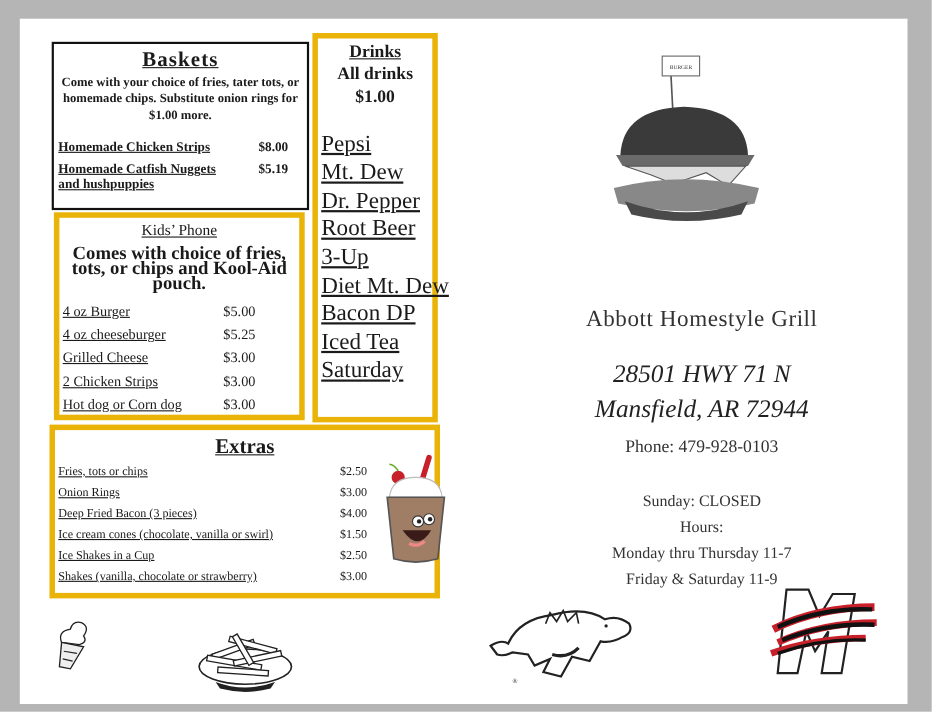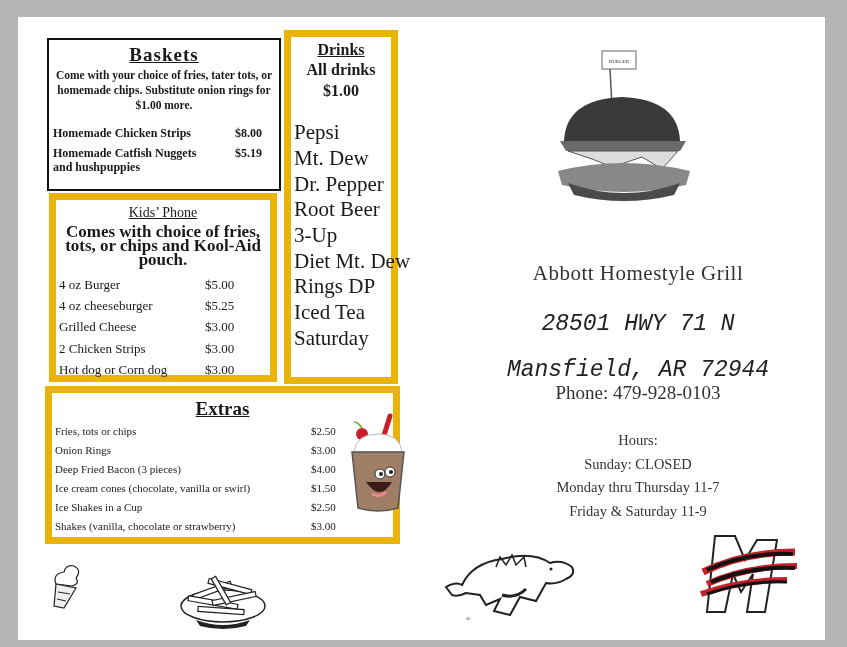--- a/index.html
+++ b/index.html
@@ -1,21 +1,21 @@
 <!DOCTYPE html>
 <html><head>
 <meta charset="utf-8">
 <style>
   html,body{margin:0;padding:0;}
   body{width:847px;height:647px;background:#b5b5b5;position:relative;overflow:hidden;font-family:"Liberation Serif","DejaVu Serif",serif;color:#1a1a1a;}
   .page{position:absolute;left:18px;top:17px;width:807px;height:623px;background:#fff;}
-  .box{position:absolute;border:7px solid #eab308;background:#fff;box-sizing:border-box;}
+  .box{position:absolute;border:5px solid #eab308;background:#fff;box-sizing:border-box;}
   .title{text-align:center;text-decoration:underline;font-weight:bold;}
   .note{text-align:center;font-weight:bold;}
-  .row{position:absolute;white-space:nowrap;}
+  .row{position:absolute;white-space:nowrap;text-decoration:underline;}
   .price{position:absolute;white-space:nowrap;}
   
   #baskets{left:29px;top:21px;width:234px;height:153px;border:2px solid #111;}
   #baskets .title{font-size:19px;letter-spacing:1px;margin-top:4px;}
   #baskets .note{font-size:11.5px;line-height:15px;margin:2px 6px 0;}
   #baskets .row{font-size:12px;font-weight:bold;left:4px;line-height:14px;}
   #baskets .price{font-size:12px;font-weight:bold;left:186px;}
   
   #kids{left:31px;top:176px;width:228px;height:189px;}
   #kids .title{font-size:14px;font-weight:normal;margin-top:5px;}
@@ -26,25 +26,25 @@
   #drinks{left:266px;top:13px;width:114px;height:354px;}
   #drinks .title{font-size:16px;margin-top:4px;}
   #drinks .note{font-size:16px;line-height:21px;}
   #drinks .row{font-size:21px;left:3px;}
   
   #extras{left:27px;top:369px;width:355px;height:158px;}
   #extras .title{font-size:19px;margin-top:5px;}
   #extras .row{font-size:11px;left:3px;}
   #extras .price{font-size:11px;left:259px;}
   
-  .info{position:absolute;text-align:center;white-space:nowrap;}
+  .info{position:absolute;text-align:center;white-space:nowrap;margin-top:16px;}
   #biz-name{left:470px;top:244px;width:300px;font-size:21px;letter-spacing:0.5px;color:#333;}
-  #addr1,#addr2{left:440px;width:360px;font-size:23px;font-style:italic;color:#222;font-family:Liberation Mono, monospace;}
-  #addr1{top:294px;} #addr2{top:340px;}
-  #phone{left:470px;top:365px;width:300px;font-size:19px;color:#333;}
+  #addr1,#addr2{left:440px;width:360px;font-size:23px;font-style:italic;color:#222;}
+  #addr1{top:294px;} #addr2{top:326px;}
+  #phone{left:470px;top:365px;width:300px;font-size:16px;color:#333;}
   #hours{left:470px;top:412px;width:300px;font-size:14.5px;line-height:23.5px;color:#333;}
   .art{position:absolute;}
 </style>
 </head>
 <body>
 
 <div class="page">
 
   <div class="box" id="baskets">
     <div class="title">Baskets</div>
@@ -74,21 +74,21 @@
   <div class="box" id="drinks">
     <div class="title">Drinks</div>
     <div class="note">All drinks</div>
     <div class="note">$1.00</div>
     <div class="row" style="top:83px">Pepsi</div>
     <div class="row" style="top:109px">Mt. Dew</div>
     <div class="row" style="top:135px">Dr. Pepper</div>
     <div class="row" style="top:160px">Root Beer</div>
     <div class="row" style="top:186px">3-Up</div>
     <div class="row" style="top:212px">Diet Mt. Dew</div>
-    <div class="row" style="top:237px">Rings DP</div>
+    <div class="row" style="top:237px">Bacon DP</div>
     <div class="row" style="top:263px">Iced Tea</div>
     <div class="row" style="top:289px">Saturday</div>
   </div>
 
   <div class="box" id="extras">
     <div class="title">Extras</div>
     <div class="row" style="top:32px">Fries, tots or chips</div>
     <div class="price" style="top:32px">$2.50</div>
     <div class="row" style="top:51px">Onion Rings</div>
     <div class="price" style="top:51px">$3.00</div>
@@ -125,22 +125,22 @@
     <path d="M18 106 h110 l-16 18 l-20 -12 l-30 10 l-20 -8 z" fill="#ddd" stroke="#555"></path>
     <path d="M8 126 q64 -16 132 0 l-4 14 q-62 14 -124 0 z" fill="#888"></path>
     <path d="M18 138 q56 20 112 0 l-6 12 q-50 12 -100 0 z" fill="#4a4a4a"></path>
   </svg>
 
   <div class="info" id="biz-name">Abbott Homestyle Grill</div>
   <div class="info" id="addr1">28501 HWY 71 N</div>
   <div class="info" id="addr2">Mansfield, AR 72944</div>
   <div class="info" id="phone">Phone: 479-928-0103</div>
   <div class="info" id="hours">
+    <div>Sunday: CLOSED</div>
     <div>Hours:</div>
-    <div>Sunday: CLOSED</div>
     <div>Monday thru Thursday 11-7</div>
     <div>Friday &amp; Saturday 11-9</div>
   </div>
 
   <svg class="art" style="left:30px;top:545px" width="36" height="50" viewBox="0 0 36 50">
     <path d="M8 22 q-4 -10 8 -12 q2 -8 10 -6 q8 4 2 12 q4 6 -4 8 z" fill="#fff" stroke="#222" stroke-width="1.2"></path>
     <path d="M8 22 l20 4 l-12 20 l-10 -2 z" fill="#eee" stroke="#222" stroke-width="1.2"></path>
     <line x1="10" y1="30" x2="22" y2="32" stroke="#222"></line>
       <line x1="9" y1="37" x2="18" y2="39" stroke="#222"></line>
   </svg>

